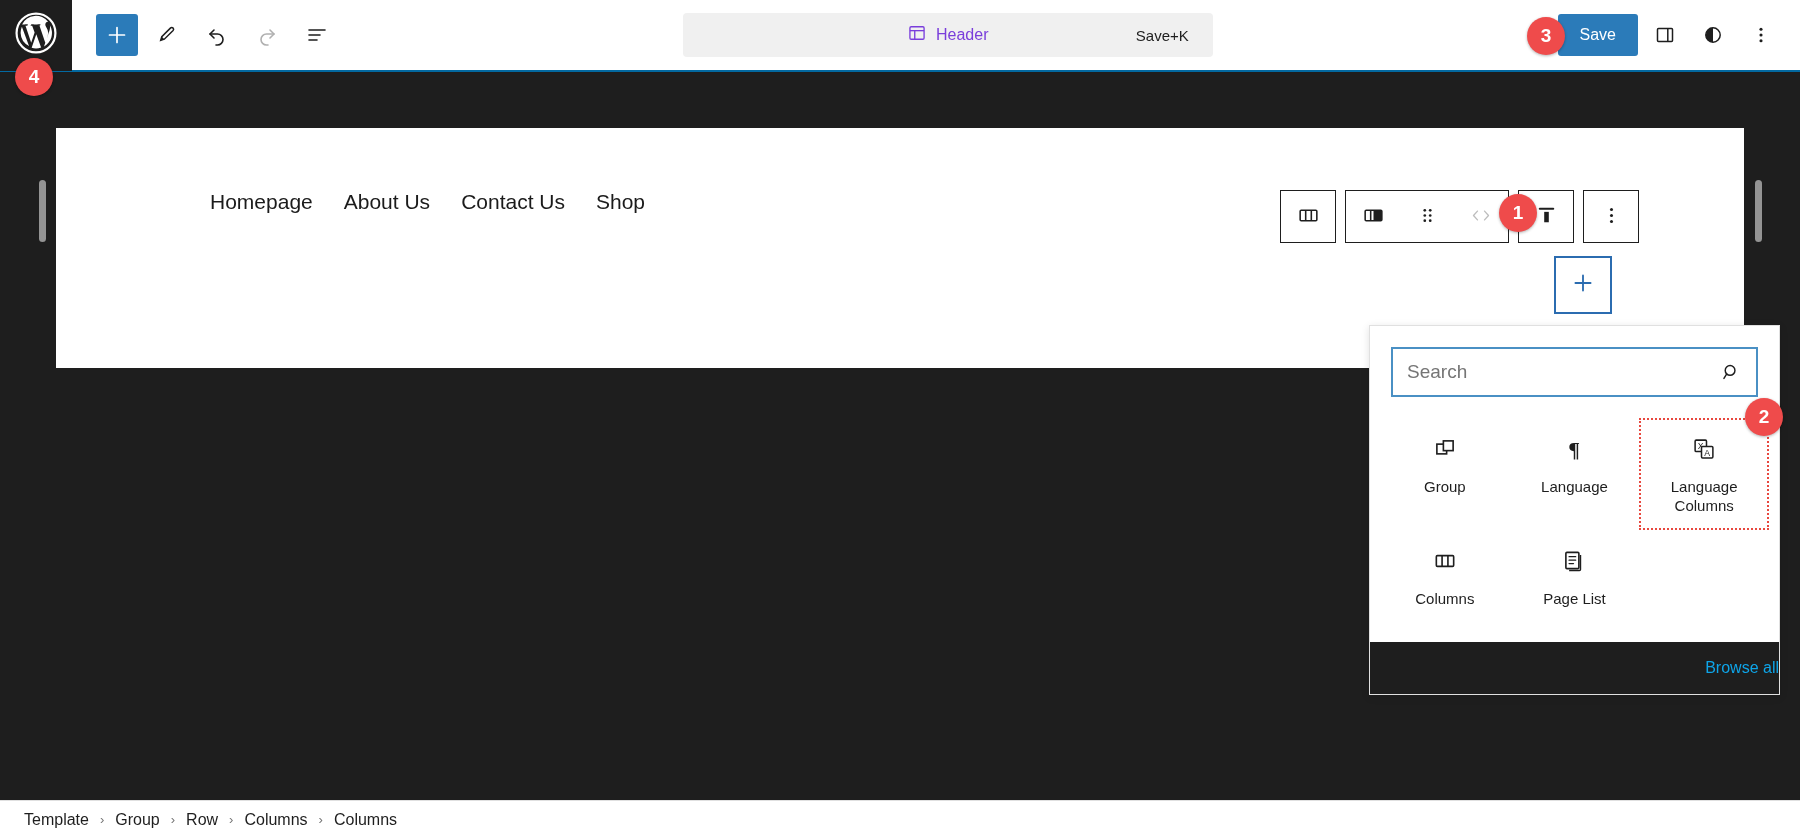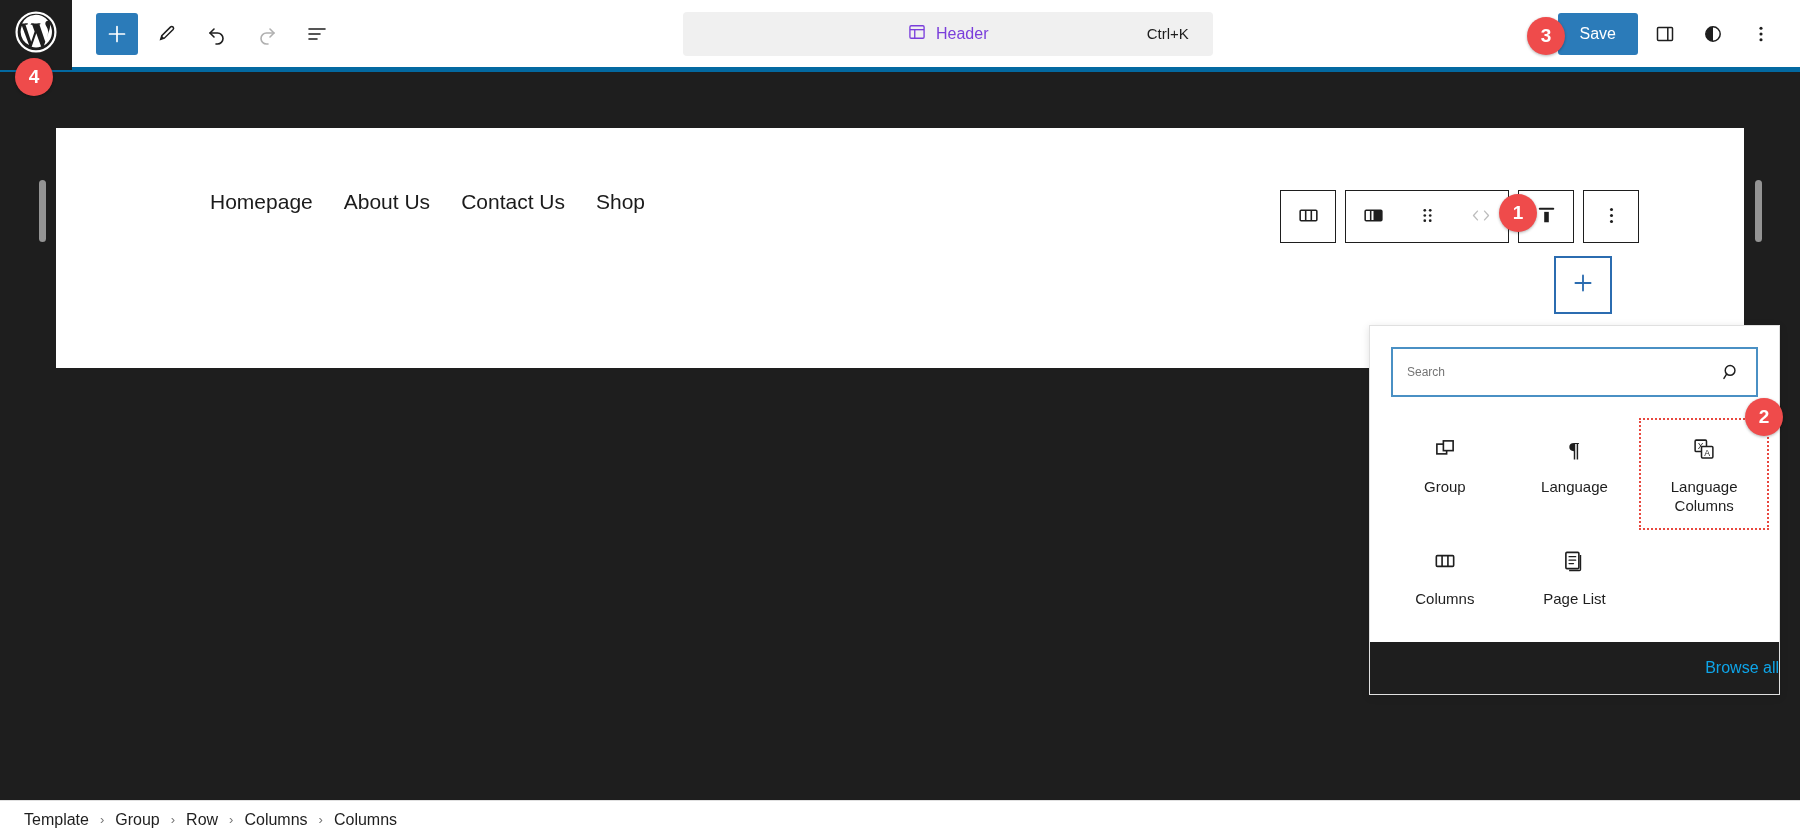--- a/index.html
+++ b/index.html
@@ -8,21 +8,21 @@
     font-family: "Liberation Sans", sans-serif;
     background: #1e1e1e;
     overflow: hidden;
   }
   .app { position: relative; width: 1800px; height: 838px; background: #1e1e1e; }
 
   
   .topbar {
     position: absolute; top: 0; left: 0; width: 1800px; height: 72px;
     background: #fff; display: flex; align-items: center;
-    border-bottom: 5px solid #0369a1;
+    border-bottom: 2px solid #0369a1;
   }
   .wp-logo {
     width: 72px; height: 72px; background: #1e1e1e;
     display: flex; align-items: center; justify-content: center; flex: 0 0 72px;
   }
   .wp-logo svg { width: 44px; height: 44px; }
 
   .tb-left { display: flex; align-items: center; gap: 8px; padding-left: 24px; }
   .tb-btn {
     width: 42px; height: 42px; border-radius: 3px; border: none; background: transparent;
@@ -98,21 +98,21 @@
     background: #fff; border: 1px solid #e0e0e0;
     box-shadow: 0 2px 8px rgba(0,0,0,.12);
   }
   .ins-search-wrap { padding: 21px 21px 12px 21px; }
   .ins-search {
     position: relative; height: 50px; border: 2px solid #4a90c4; background: #fff;
     display: flex; align-items: center;
   }
   .ins-search input {
     flex: 1; border: none; outline: none; background: transparent;
-    font-size: 12px; color: #1e1e1e; padding: 0 14px;
+    font-size: 19px; color: #1e1e1e; padding: 0 14px;
     font-family: "Liberation Sans", sans-serif;
   }
   .ins-search input::placeholder { color: #757575; }
   .ins-search .s-icon { padding-right: 14px; display: flex; }
 
   .ins-grid {
     display: grid; grid-template-columns: repeat(3, 1fr);
     padding: 9px 10px 20px 10px;
   }
   .ins-cell {
@@ -215,21 +215,21 @@
         <div class="doc-bar-inner">
           <span>
             <svg width="20" height="20" viewBox="0 0 24 24">
               <rect x="3.5" y="4.5" width="17" height="15" rx="1.5" fill="none" stroke="#7a3edb" stroke-width="1.6"></rect>
               <path d="M3.5 9.2h17" stroke="#7a3edb" stroke-width="1.6"></path>
               <path d="M9.3 9.2v10.3" stroke="#7a3edb" stroke-width="1.6"></path>
             </svg>
           </span>
           <span class="doc-title">Header</span>
         </div>
-        <span class="doc-shortcut">Ctrl+K</span>
+        <span class="doc-shortcut">Save+K</span>
       </div>
     </div>
 
     <div class="tb-right">
       <button class="save-btn">Save</button>
       <button class="tb-btn">
         <span>
           <svg width="24" height="24" viewBox="0 0 24 24">
             <rect x="4.5" y="5.5" width="15" height="13" rx="1" fill="none" stroke="#1e1e1e" stroke-width="1.5"></rect>
             <path d="M14.8 5.5v13" stroke="#1e1e1e" stroke-width="1.5"></path>

